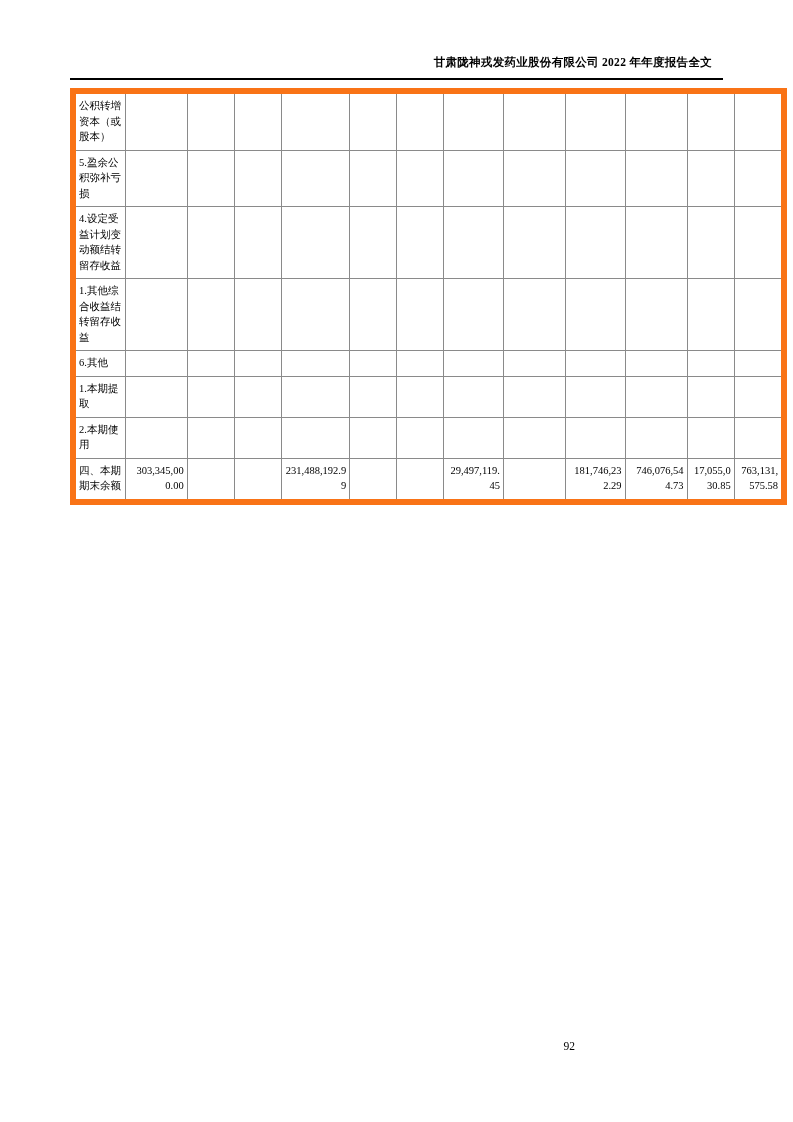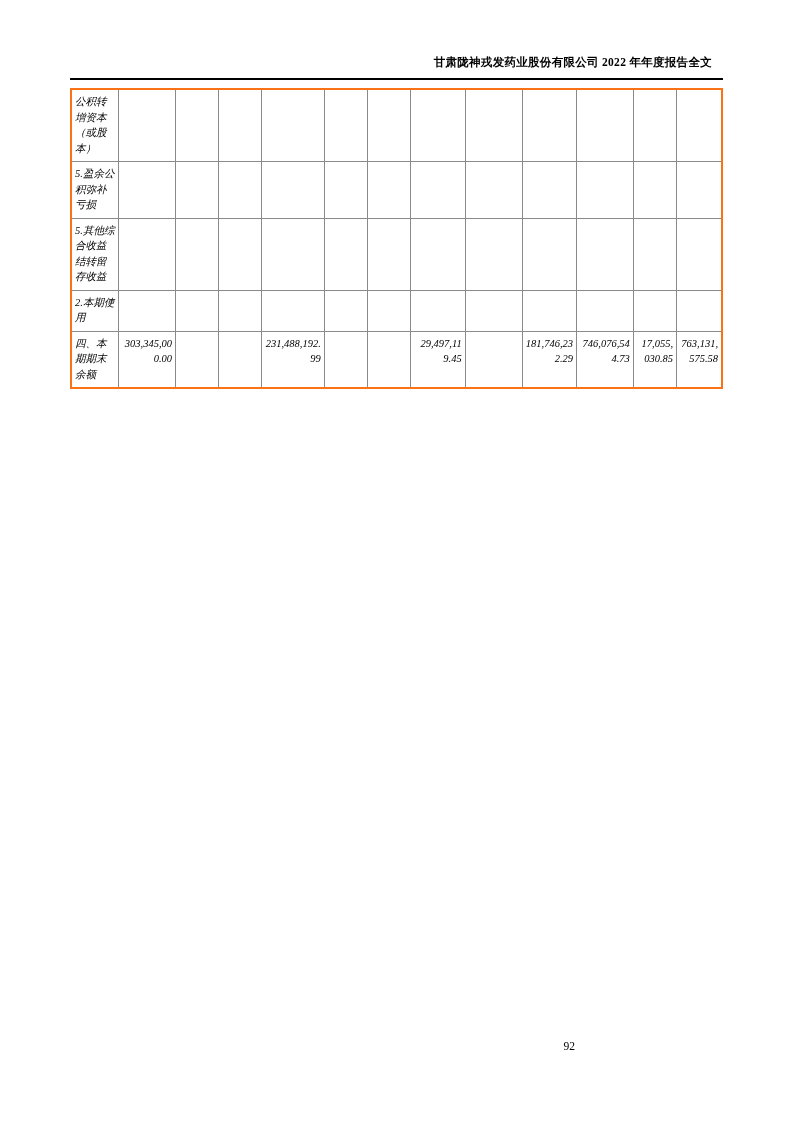--- a/index.html
+++ b/index.html
@@ -43,23 +43,22 @@
   }
   .table-wrap {
     position: absolute;
     top: 88px;
     left: 70px;
     width: 653px;
   }
   table.fin {
     border-collapse: collapse;
     table-layout: fixed;
-    width: 653px;
-    border: 2px solid #f97316;
-    font-style: italic;
+    width: 717px;
+    border: 6px solid #f97316;
   }
   table.fin td {
     border: 1px solid #8a8a8a;
     vertical-align: top;
     padding: 4px 3px 5px 3px;
     font-size: 10.5px;
     line-height: 15.5px;
     box-sizing: border-box;
     background: #ffffff;
   }
@@ -137,21 +136,66 @@
           <td class="num"></td>
           <td class="num"></td>
           <td class="num"></td>
           <td class="num"></td>
           <td class="num"></td>
           <td class="num"></td>
           <td class="num"></td>
           <td class="num"></td>
         </tr>
         <tr>
-          <td class="label">5.其他综合收益结转留存收益</td>
+          <td class="label">4.设定受益计划变动额结转留存收益</td>
+          <td class="num"></td>
+          <td class="num"></td>
+          <td class="num"></td>
+          <td class="num"></td>
+          <td class="num"></td>
+          <td class="num"></td>
+          <td class="num"></td>
+          <td class="num"></td>
+          <td class="num"></td>
+          <td class="num"></td>
+          <td class="num"></td>
+          <td class="num"></td>
+        </tr>
+        <tr>
+          <td class="label">1.其他综合收益结转留存收益</td>
+          <td class="num"></td>
+          <td class="num"></td>
+          <td class="num"></td>
+          <td class="num"></td>
+          <td class="num"></td>
+          <td class="num"></td>
+          <td class="num"></td>
+          <td class="num"></td>
+          <td class="num"></td>
+          <td class="num"></td>
+          <td class="num"></td>
+          <td class="num"></td>
+        </tr>
+        <tr>
+          <td class="label">6.其他</td>
+          <td class="num"></td>
+          <td class="num"></td>
+          <td class="num"></td>
+          <td class="num"></td>
+          <td class="num"></td>
+          <td class="num"></td>
+          <td class="num"></td>
+          <td class="num"></td>
+          <td class="num"></td>
+          <td class="num"></td>
+          <td class="num"></td>
+          <td class="num"></td>
+        </tr>
+        <tr>
+          <td class="label">1.本期提取</td>
           <td class="num"></td>
           <td class="num"></td>
           <td class="num"></td>
           <td class="num"></td>
           <td class="num"></td>
           <td class="num"></td>
           <td class="num"></td>
           <td class="num"></td>
           <td class="num"></td>
           <td class="num"></td>

